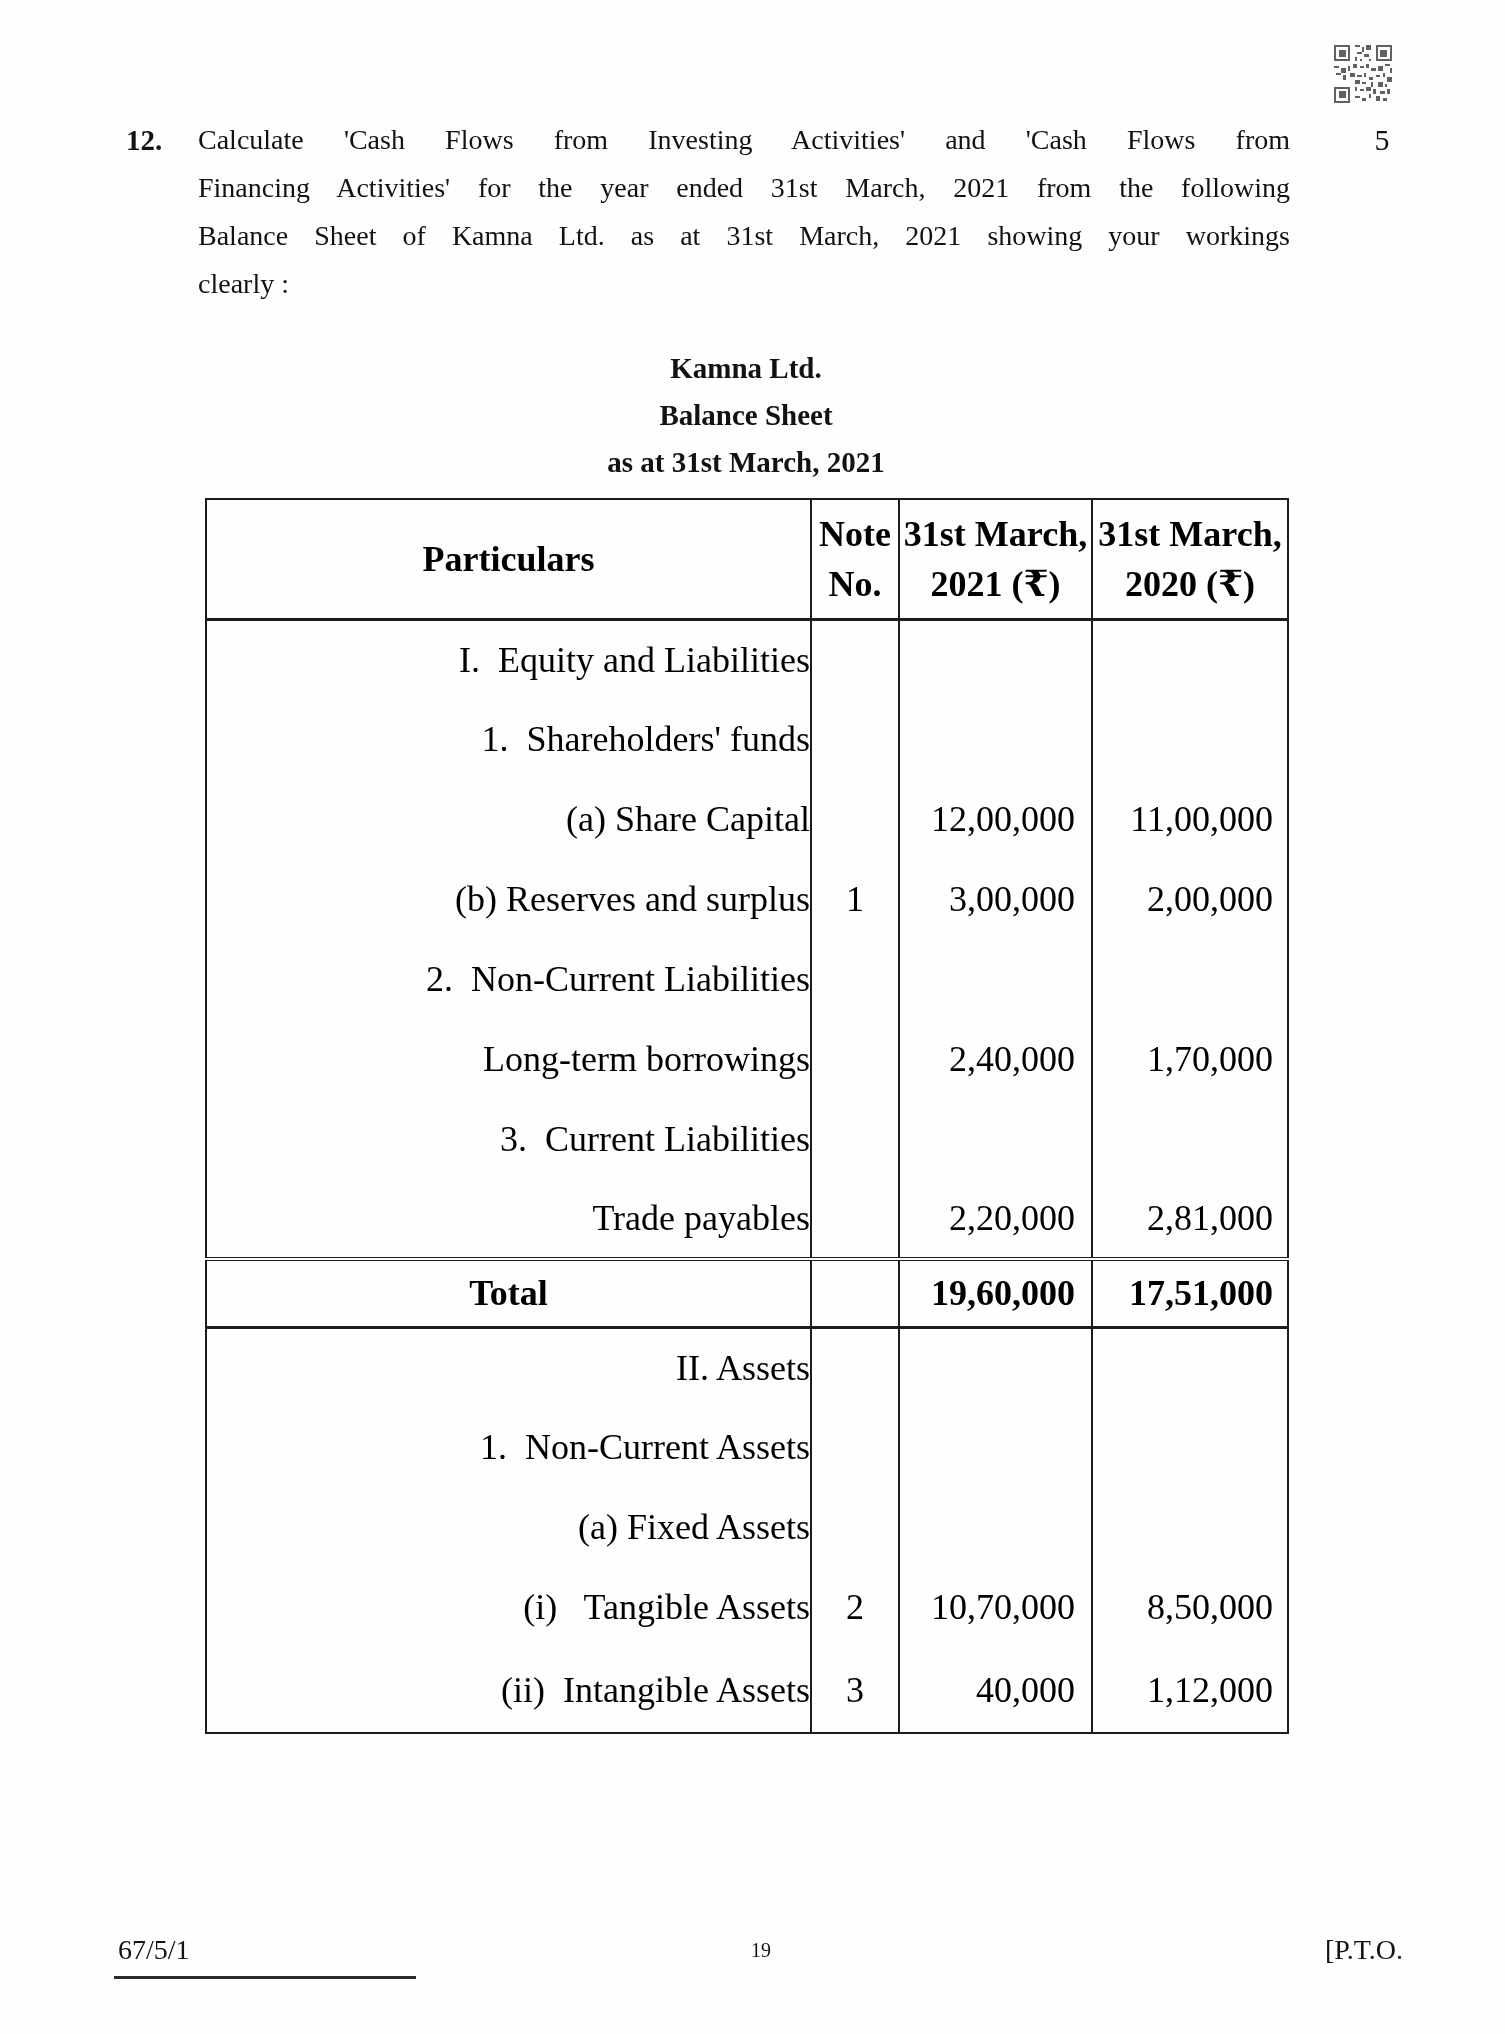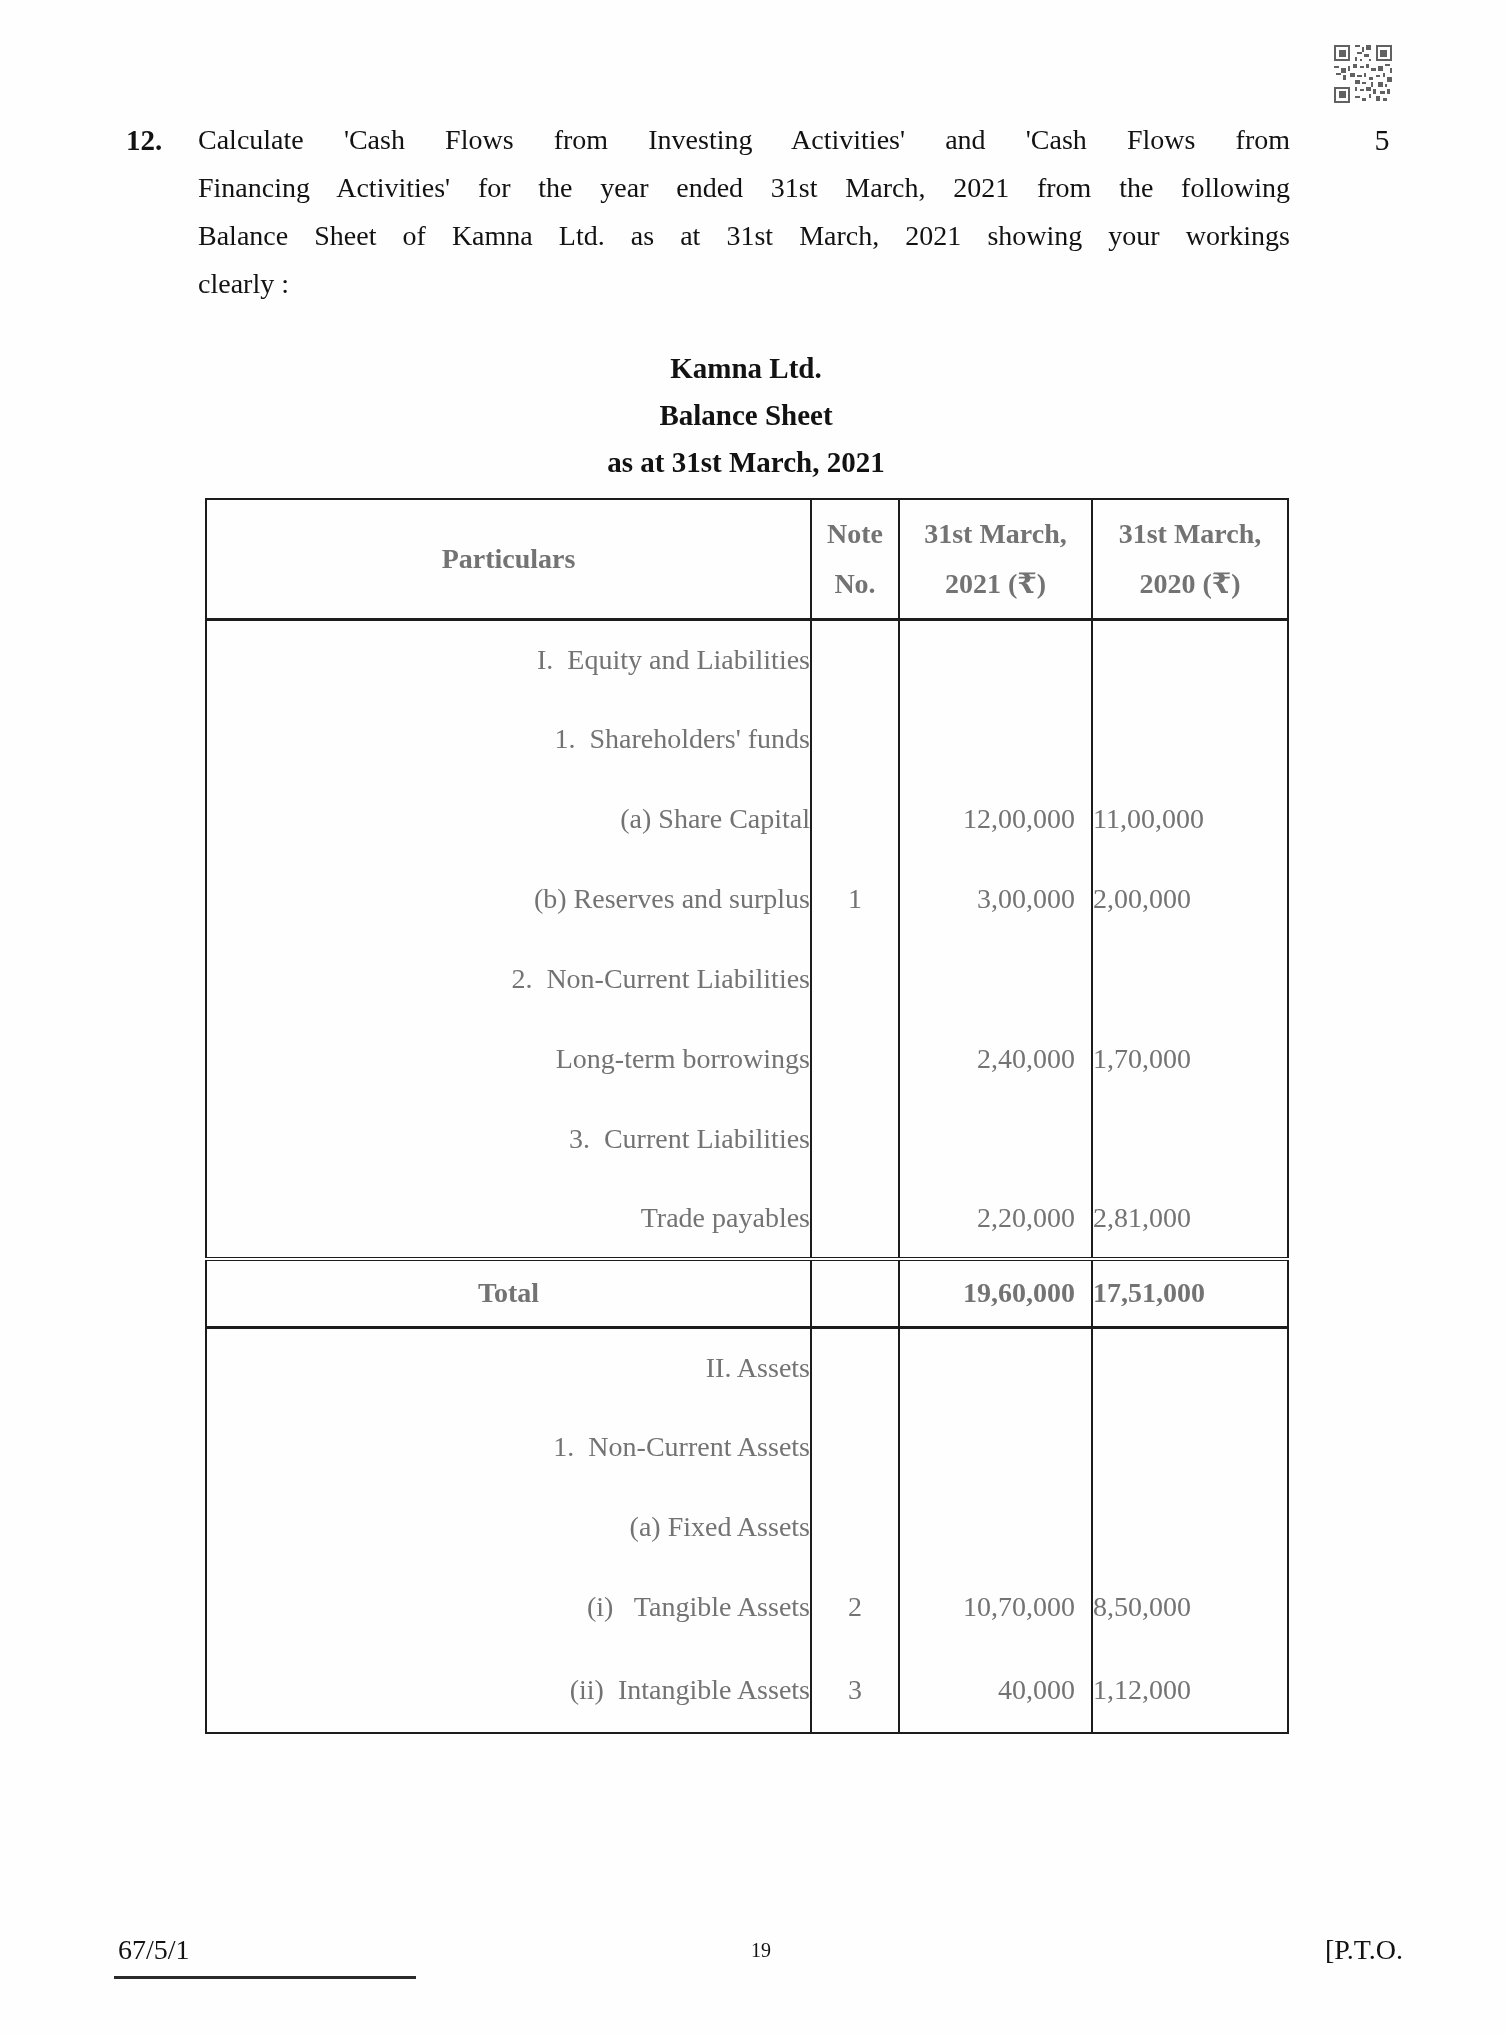--- a/index.html
+++ b/index.html
@@ -34,21 +34,21 @@
   .qr { position:absolute; left:1334px; top:44px; width:58px; height:60px; opacity:.82; }
   
   .titles {
     position:absolute; left:205px; top:345px; width:1082px;
     text-align:center; font-weight:bold; font-size:29px; line-height:47px;
   }
   
   table.bs {
     position:absolute; left:205px; top:498px;
     width:1082px; border-collapse:collapse; table-layout:fixed;
-    font-size:28px; color:#737373;
+    font-size:36px; color:#000000;
   }
   table.bs { border:2.5px solid #1c1c1c; }
   td { vertical-align:middle; overflow:hidden; }
   .c-note, .c-v21, .c-v20 { border-left:2px solid #1c1c1c; }
   tr.head { height:120px; }
   tr.head td {
     border-bottom:3px solid #1c1c1c;
     font-weight:bold; text-align:center; line-height:50px;
   }
   tr.r80 { height:80px; }
@@ -56,21 +56,21 @@
   tr.total { height:68px; }
   tr.total td { border-top:4px double #1c1c1c; border-bottom:3px solid #1c1c1c; font-weight:bold; }
   .c-part { text-align:right; }
   .c-part span { display:block; white-space:pre-wrap; }
   .ind0 { padding-left:88px; }
   .ind1 { padding-left:132px; }
   .ind2 { padding-left:182px; }
   .ind3 { padding-left:236px; }
   .c-note { text-align:center; }
   .c-v21 { text-align:right; padding-right:16px; }
-  .c-v20 { text-align:left; padding-right:14px; }
+  .c-v20 { text-align:right; padding-right:14px; }
   tr.total .c-part { text-align:center; }
   tr.total .c-part span { padding-left:0; display:inline; }
   
   .footer-code { position:absolute; left:118px; top:1932px; font-size:28px; line-height:36px; }
   .footer-underline { position:absolute; left:114px; top:1976px; width:302px; height:3px; background:#2a2a2a; }
   .footer-page { position:absolute; left:716px; top:1932px; width:90px; text-align:center; font-size:20px; line-height:36px; }
   .footer-pto { position:absolute; right:102px; top:1932px; font-size:28px; line-height:36px; }
 </style>
 </head>
 <body>

